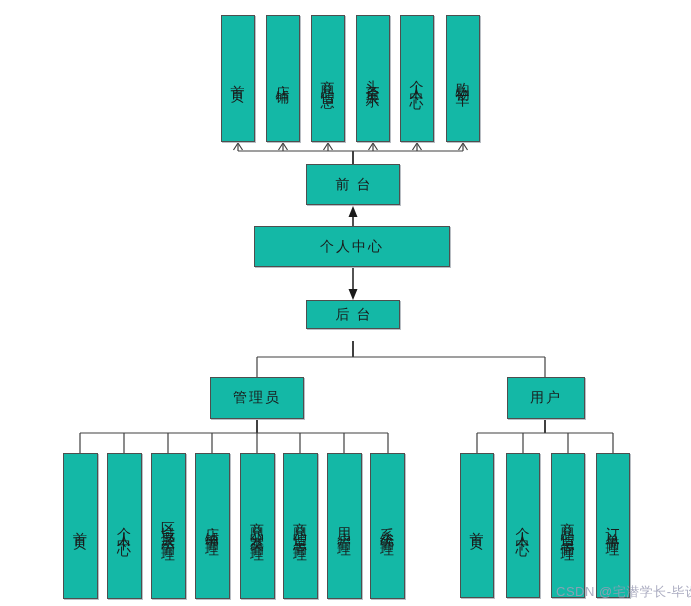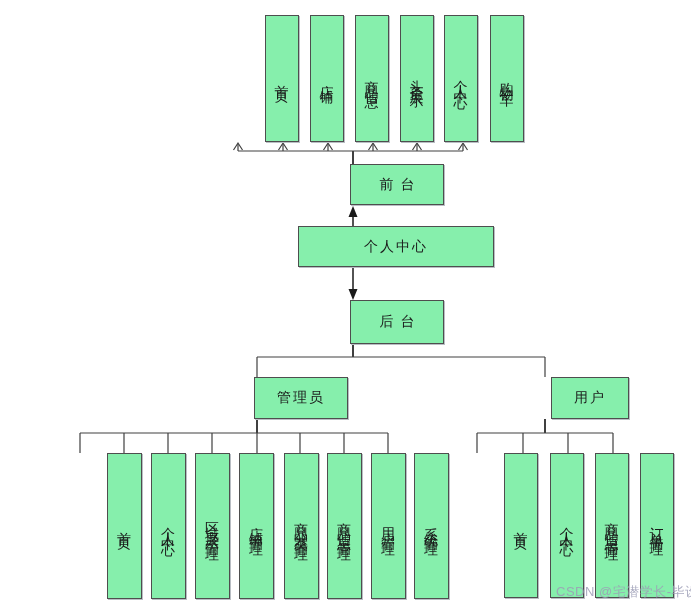--- a/index.html
+++ b/index.html
@@ -7,29 +7,28 @@
     position:relative;
     width:691px;height:606px;
     background:#ffffff;
     font-family:"Liberation Sans", sans-serif;
     color:#1a1a1a;
     overflow:hidden;
   }
   #wires{position:absolute;left:0;top:0;width:691px;height:606px;}
   .box{
     position:absolute;
-    background:#86efac;
+    background:#14b8a6;
     border:1px solid #4e4e4e;
     box-shadow:1px 1px 0 #b9bec4;
     display:flex;align-items:center;justify-content:center;
     box-sizing:border-box;
     font-size:14px;
     letter-spacing:2px;
     text-align:center;
-    margin-left:44px;
   }
   .vbox{
     writing-mode:vertical-rl;
     text-orientation:upright;
     letter-spacing:5px;
     font-size:14px;
     line-height:1;
   }
   .hspace{letter-spacing:7px;text-indent:7px;}
   .watermark{
@@ -95,21 +94,21 @@
   <div class="box vbox" style="left:266px;top:15px;width:34px;height:127px;">店铺</div>
   <div class="box vbox" style="left:311px;top:15px;width:34px;height:127px;">商品信息</div>
   <div class="box vbox" style="left:356px;top:15px;width:34px;height:127px;">头条展示</div>
   <div class="box vbox" style="left:400px;top:15px;width:34px;height:127px;">个人中心</div>
   <div class="box vbox" style="left:446px;top:15px;width:34px;height:127px;">购物车</div>
 
   <div class="box hspace" style="left:306px;top:164px;width:94px;height:41px;">前台</div>
 
   <div class="box" style="left:254px;top:226px;width:196px;height:41px;">个人中心</div>
 
-  <div class="box hspace" style="left:306px;top:300px;width:94px;height:44px;">后台</div>
+  <div class="box hspace" style="left:306px;top:300px;width:94px;height:29px;">后台</div>
 
   <div class="box" style="left:210px;top:377px;width:94px;height:42px;">管理员</div>
 
   <div class="box" style="left:507px;top:377px;width:78px;height:42px;">用户</div>
 
   <div class="box vbox" style="left:63px;top:453px;width:35px;height:146px;">首页</div>
   <div class="box vbox" style="left:107px;top:453px;width:35px;height:146px;">个人中心</div>
   <div class="box vbox" style="left:151px;top:453px;width:35px;height:146px;">区域展示管理</div>
   <div class="box vbox" style="left:195px;top:453px;width:35px;height:146px;">店铺管理</div>
   <div class="box vbox" style="left:240px;top:453px;width:35px;height:146px;">商品分类管理</div>

